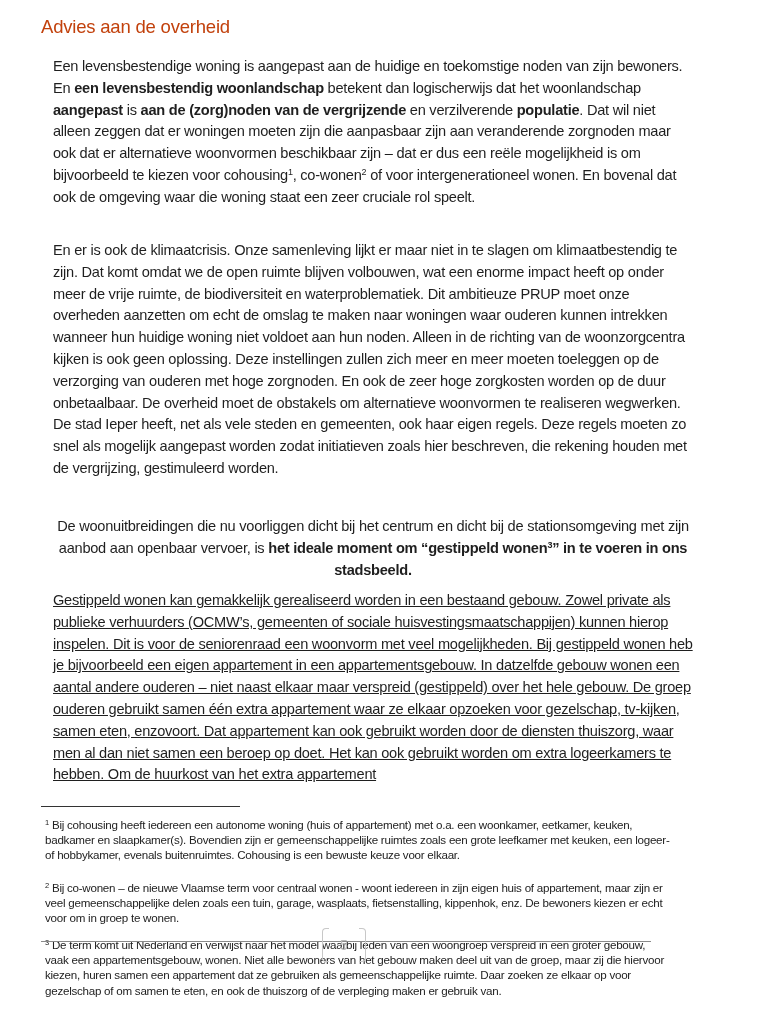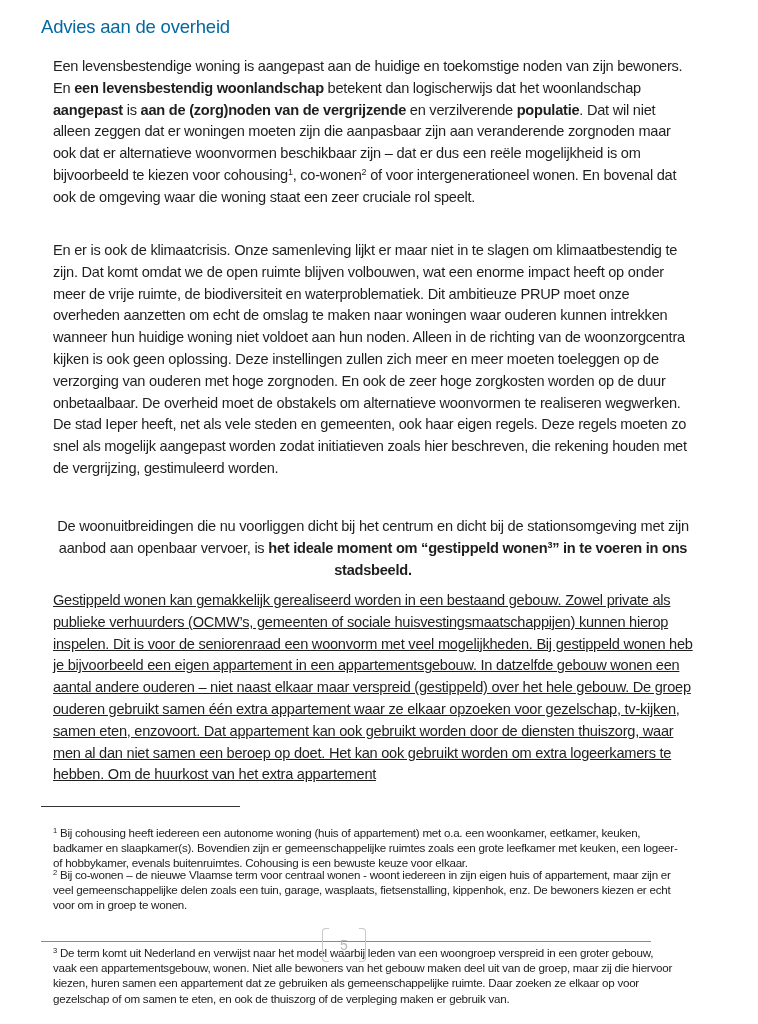--- a/index.html
+++ b/index.html
@@ -1,33 +1,33 @@
 <!DOCTYPE html>
 <html><head>
 <meta charset="utf-8">
 <style>
   html, body { margin: 0; padding: 0; background: #ffffff; }
   body { width: 758px; height: 1024px; position: relative; overflow: hidden;
          font-family: "Liberation Sans", sans-serif; color: #1f1f1f; }
-  .heading { position: absolute; left: 41px; top: 16px; font-size: 18.5px; color: #0369a1;
+  .heading { position: absolute; left: 41px; top: 16px; font-size: 18.5px; color: #c2410c;
              letter-spacing: -0.2px; margin: 0; font-weight: normal; }
   .para { position: absolute; left: 41px; width: 640px; font-size: 14.6px; line-height: 21.8px;
           margin: 12px; letter-spacing: -0.25px; }
   .para b { font-weight: bold; }
   sup { font-size: 9px; line-height: 0; vertical-align: 5px; }
   #p1 { top: 44px; }
   #p2 { top: 228px; }
   #p3 { top: 504px; text-align: center; }
   #p4 { top: 578px; text-decoration: underline; }
   .fn-rule { position: absolute; left: 41px; top: 806px; width: 199px; height: 1px; background: #333; }
   .fn { position: absolute; left: 41px; width: 625px; font-size: 11.6px; line-height: 15.2px;
-        margin: 12px; letter-spacing: -0.25px; color: #222; }
+        margin: 4px; letter-spacing: -0.25px; color: #222; }
   .fn sup { font-size: 7.5px; vertical-align: 4px; }
   #fn1 { top: 813px; }
-  #fn2 { top: 855px; }
+  #fn2 { top: 876px; }
   #fn3 { top: 933px; }
   .strike-line { position: absolute; left: 41px; top: 941px; width: 610px; height: 1px; background: #8a8a8a; }
   .page-number { position: absolute; left: 322px; top: 928px; width: 44px; height: 34px;
                  font-size: 14px; color: #b9b9b9; text-align: center; line-height: 34px;
                  font-family: "Liberation Sans", sans-serif; }
   .page-number .br { position: absolute; top: 0; width: 6px; height: 32px; border: 1px solid #c8c8c8; }
   .page-number .br.l { left: 0; border-right: none; border-radius: 4px 0 0 4px; }
   .page-number .br.r { right: 0; border-left: none; border-radius: 0 4px 4px 0; }
 </style>
 </head>

